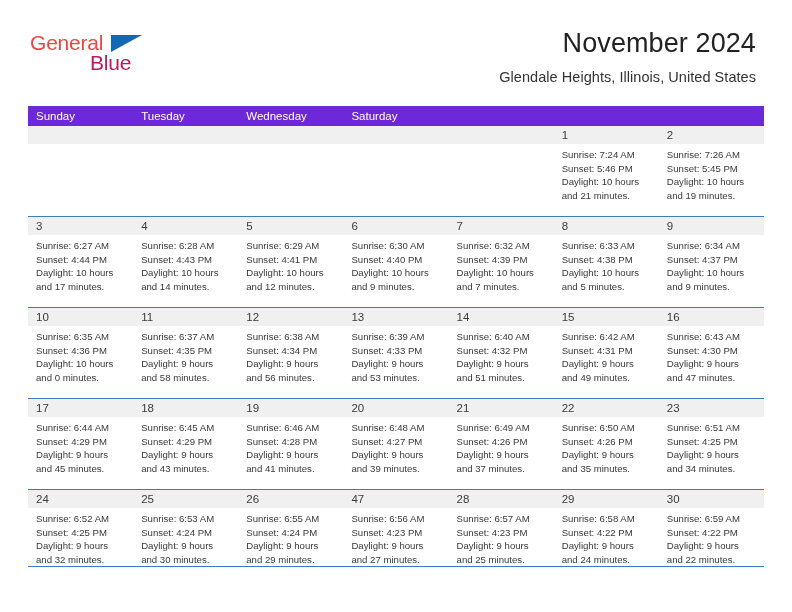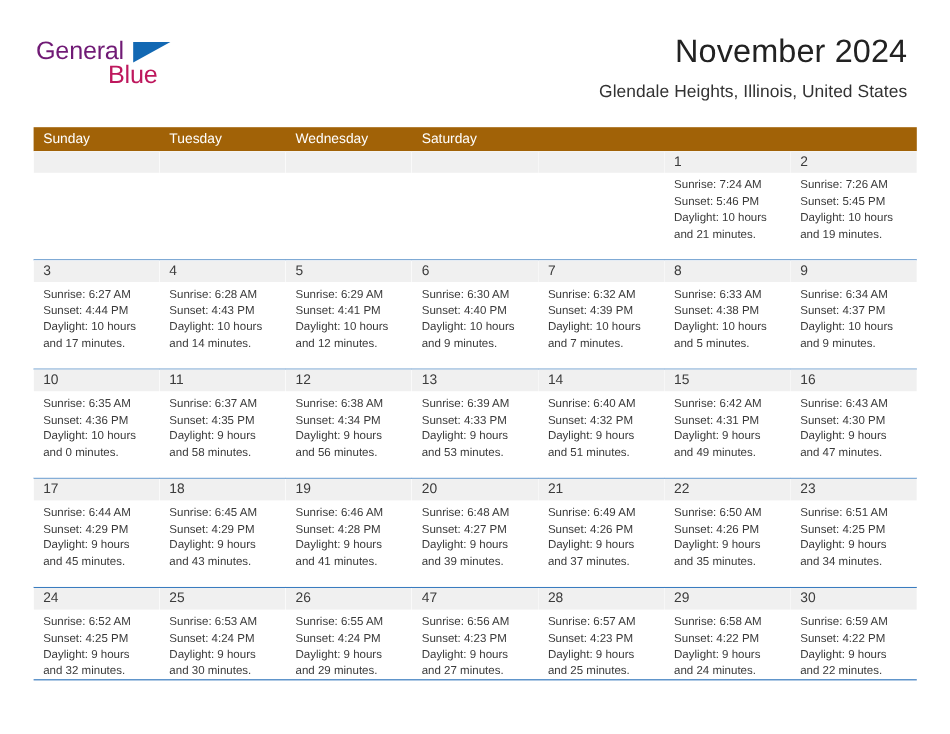--- a/index.html
+++ b/index.html
@@ -34,21 +34,21 @@
     top: 32px;
     width: 125px;
     height: 46px;
   }
   .logo-general {
     position: absolute;
     left: 0;
     top: 0;
     font-size: 21px;
     letter-spacing: -0.2px;
-    color: #701a75;
+    color: #ef4444;
     font-family: "Liberation Sans", sans-serif;
     line-height: 1;
   }
   .logo-triangle {
     position: absolute;
     left: 81px;
     top: 3px;
     width: 0;
     height: 0;
     border-left: 31px solid #1268b3;
@@ -87,21 +87,21 @@
   
   .calendar {
     position: absolute;
     left: 28px;
     top: 106px;
     width: 736px;
   }
   .weekday-row {
     display: grid;
     grid-template-columns: repeat(7, 1fr);
-    background: #a16207;
+    background: #6d28d9;
   }
   .weekday {
     color: #ffffff;
     font-size: 11.5px;
     padding: 4px 8px 5px 8px;
     height: 20px;
     line-height: 12px;
     white-space: nowrap;
     overflow: hidden;
   }

